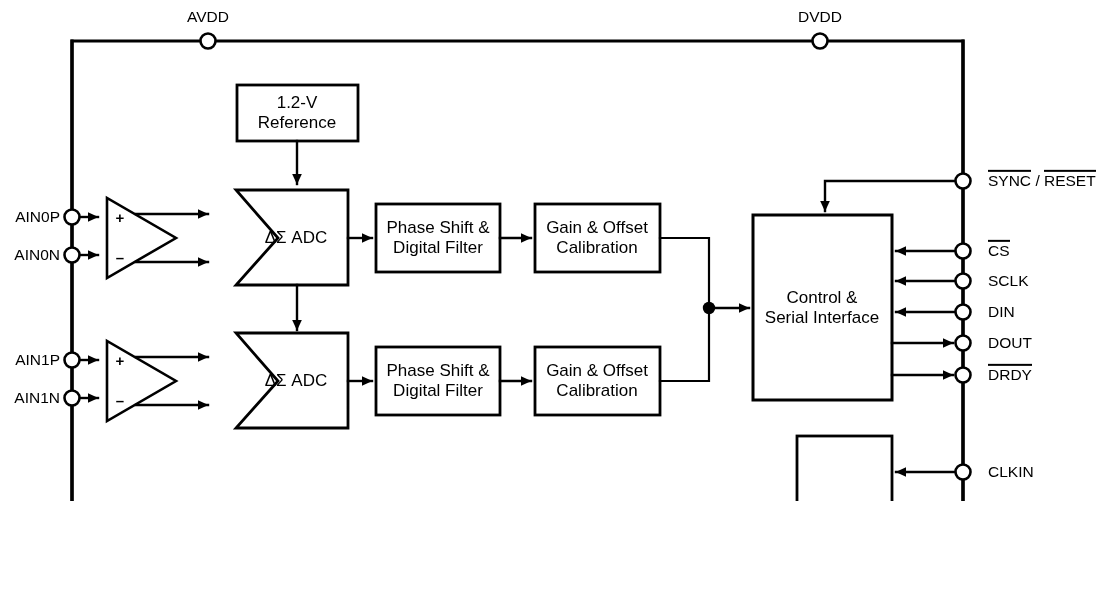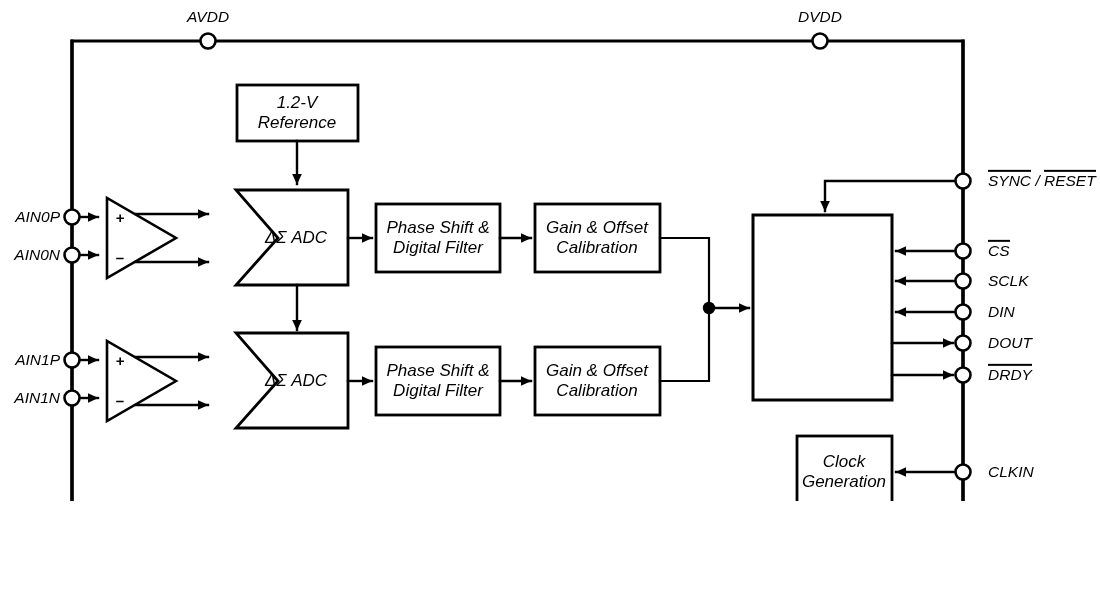--- a/index.html
+++ b/index.html
@@ -1,17 +1,17 @@
 <!DOCTYPE html>
 <html><head>
 <meta charset="utf-8">
 <style>
   html,body{margin:0;padding:0;background:#fff;}
   body{width:1100px;height:605px;font-family:"Liberation Sans",sans-serif;}
-  #stage{position:relative;width:1100px;height:501px;overflow:hidden;background:#fff;font-style:italic;}
+  #stage{position:relative;width:1100px;height:501px;overflow:hidden;background:#fff;}
   svg#diagram{position:absolute;left:0;top:0;width:1100px;height:605px;}
   .lbl{position:absolute;font-family:"Liberation Sans",sans-serif;font-size:15.5px;color:#000;white-space:nowrap;line-height:1.18;}
   .lbl.ctr{text-align:center;transform:translate(-50%,-50%);}
   .lbl.lft{text-align:left;transform:translateY(-50%);margin-left:12px;}
   .lbl.rgt{text-align:right;transform:translate(-100%,-50%);}
   .ovl{position:relative;display:inline-block;}
   .ovl::before{content:"";position:absolute;left:0;right:0;top:-2px;height:1.6px;background:#000;}
   .blk{font-size:17px;}
 </style>
 </head>
@@ -202,25 +202,25 @@
 
   <div class="lbl ctr blk" style="left:597px;top:238px;">
     <div>Gain &amp; Offset</div>
     <div>Calibration</div>
   </div>
   <div class="lbl ctr blk" style="left:597px;top:381px;">
     <div>Gain &amp; Offset</div>
     <div>Calibration</div>
   </div>
 
-
-  <div class="lbl ctr blk" style="left:844px;top:472px;">
-    <div>Clock</div>
-    <div>Generation</div>
-  </div>
+  <div class="lbl ctr blk" style="left:822px;top:308px;">
+    <div>Control &amp;</div>
+    <div>Serial Interface</div>
+  </div>
+
 
   <div class="lbl lft" style="left:976px;top:181px;">
     <span class="ovl">SYNC</span><span> / </span><span class="ovl">RESET</span>
   </div>
   <div class="lbl lft" style="left:976px;top:251px;">
     <span class="ovl">CS</span>
   </div>
   <div class="lbl lft" style="left:976px;top:281px;">
     <span>SCLK</span>
   </div>

